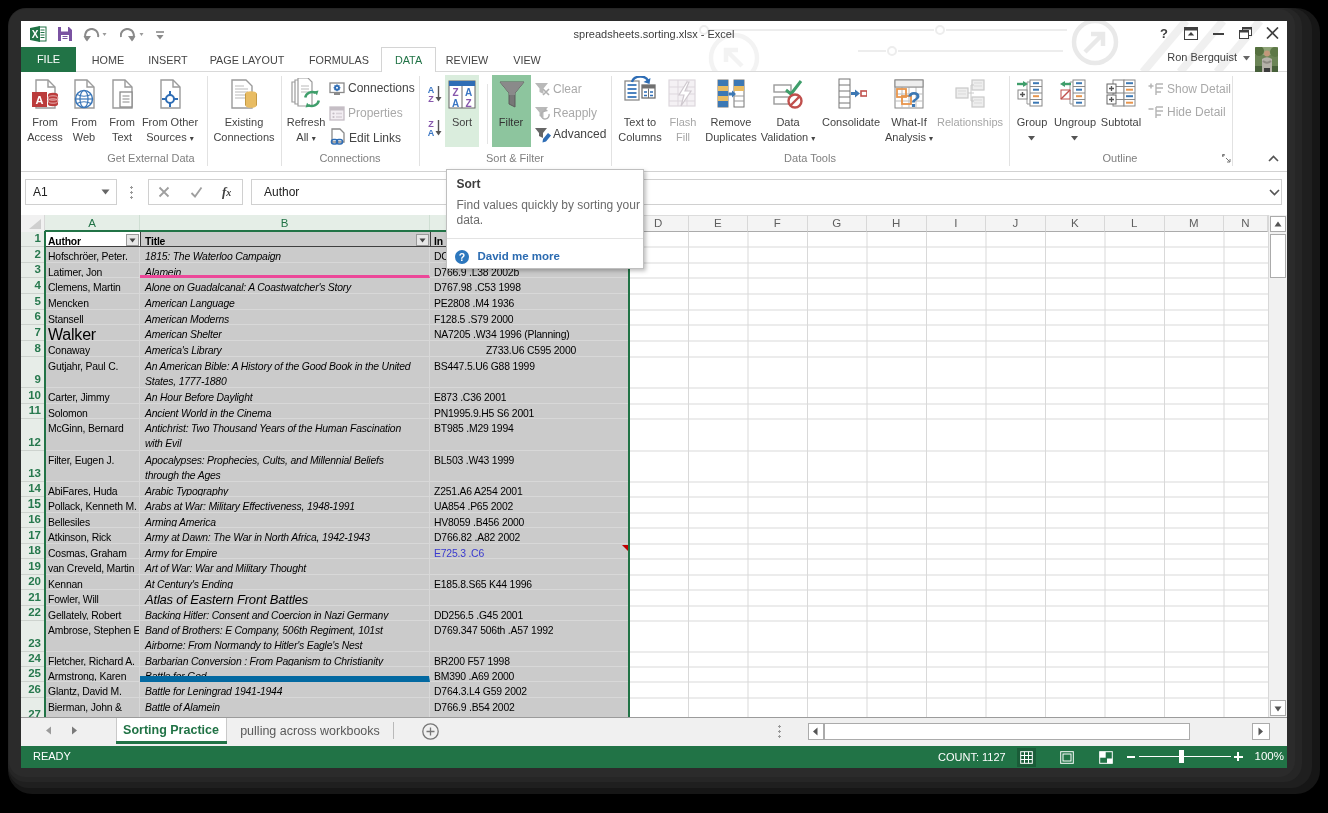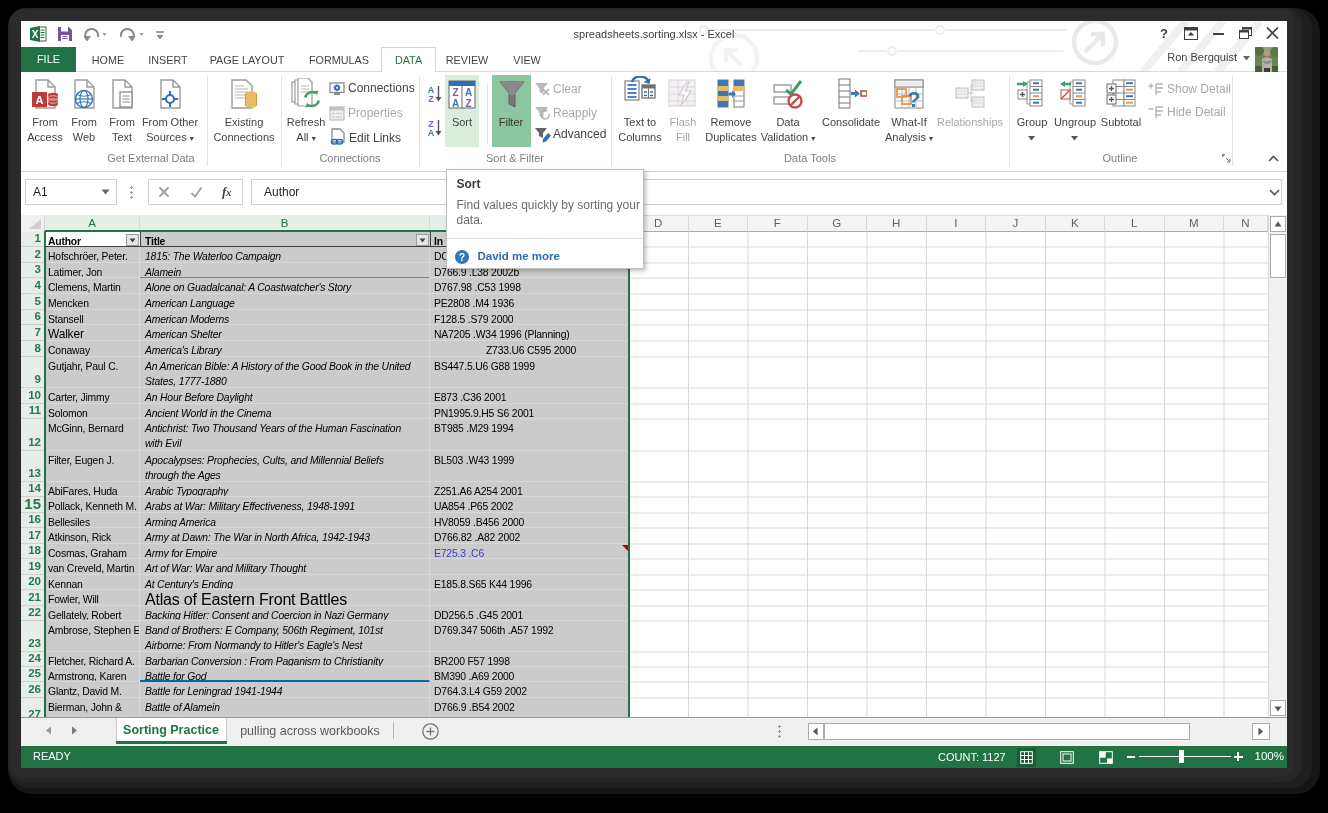--- a/index.html
+++ b/index.html
@@ -557,21 +557,21 @@
   </div>
 <div class="ab" style="left:21px;top:419px;width:24px;height:32px;background:#e7ede8;border-bottom:1px solid #cdd3ce;color:#27794e;font-size:11.5px;font-weight:bold;text-align:right;padding-right:4px;padding-bottom:1px;display:flex;align-items:flex-end;justify-content:flex-end;">
     <span style="line-height:14px;">12</span>
   </div>
 <div class="ab" style="left:21px;top:451px;width:24px;height:31px;background:#e7ede8;border-bottom:1px solid #cdd3ce;color:#27794e;font-size:11.5px;font-weight:bold;text-align:right;padding-right:4px;padding-bottom:1px;display:flex;align-items:flex-end;justify-content:flex-end;">
     <span style="line-height:14px;">13</span>
   </div>
 <div class="ab" style="left:21px;top:482px;width:24px;height:15px;background:#e7ede8;border-bottom:1px solid #cdd3ce;color:#27794e;font-size:11.5px;font-weight:bold;text-align:right;padding-right:4px;padding-bottom:1px;display:flex;align-items:flex-end;justify-content:flex-end;">
     <span style="line-height:14px;">14</span>
   </div>
-<div class="ab" style="left:21px;top:497px;width:24px;height:16px;background:#e7ede8;border-bottom:1px solid #cdd3ce;color:#27794e;font-size:15px;font-weight:bold;text-align:right;padding-right:4px;padding-bottom:1px;display:flex;align-items:flex-end;justify-content:flex-end;">
+<div class="ab" style="left:21px;top:497px;width:24px;height:16px;background:#e7ede8;border-bottom:1px solid #cdd3ce;color:#27794e;font-size:12px;font-weight:bold;text-align:right;padding-right:4px;padding-bottom:1px;display:flex;align-items:flex-end;justify-content:flex-end;">
     <span style="line-height:14px;">15</span>
   </div>
 <div class="ab" style="left:21px;top:513px;width:24px;height:15px;background:#e7ede8;border-bottom:1px solid #cdd3ce;color:#27794e;font-size:11.5px;font-weight:bold;text-align:right;padding-right:4px;padding-bottom:1px;display:flex;align-items:flex-end;justify-content:flex-end;">
     <span style="line-height:14px;">16</span>
   </div>
 <div class="ab" style="left:21px;top:528px;width:24px;height:16px;background:#e7ede8;border-bottom:1px solid #cdd3ce;color:#27794e;font-size:11.5px;font-weight:bold;text-align:right;padding-right:4px;padding-bottom:1px;display:flex;align-items:flex-end;justify-content:flex-end;">
     <span style="line-height:14px;">17</span>
   </div>
 <div class="ab" style="left:21px;top:544px;width:24px;height:15px;background:#e7ede8;border-bottom:1px solid #cdd3ce;color:#27794e;font-size:11.5px;font-weight:bold;text-align:right;padding-right:4px;padding-bottom:1px;display:flex;align-items:flex-end;justify-content:flex-end;">
     <span style="line-height:14px;">18</span>
@@ -666,21 +666,21 @@
   </div>
 <div class="ab" style="left:140px;top:247px;width:290px;height:16px;background:#cbcbcb;border-right:1px solid #d8d8d8;border-bottom:1px solid #d8d8d8;font-size:10.4px;letter-spacing:-0.2px;color:#000;padding-left:5px;overflow:hidden;white-space:nowrap;font-style:italic;">
     <div style="margin-top:1.5px;line-height:15.3px;">1815: The Waterloo Campaign</div>
   </div>
 <div class="ab" style="left:430px;top:247px;width:199px;height:16px;background:#cbcbcb;border-right:1px solid #d8d8d8;border-bottom:1px solid #d8d8d8;font-size:10.4px;letter-spacing:-0.2px;color:#000;padding-left:4px;overflow:hidden;white-space:nowrap;">
     <div style="margin-top:1.5px;line-height:15.3px;">DC236.5 .H6 1999</div>
   </div>
 <div class="ab" style="left:45px;top:263px;width:95px;height:15px;background:#cbcbcb;border-right:1px solid #d8d8d8;border-bottom:1px solid #d8d8d8;font-size:10.4px;letter-spacing:-0.2px;color:#000;padding-left:3px;overflow:hidden;white-space:nowrap;">
     <div style="margin-top:1.5px;line-height:15.3px;">Latimer, Jon</div>
   </div>
-<div class="ab" style="left:140px;top:263px;width:290px;height:15px;background:#cbcbcb;border-right:1px solid #d8d8d8;border-bottom:1px solid #ec4899;font-size:10.4px;letter-spacing:-0.2px;color:#000;padding-left:5px;overflow:hidden;white-space:nowrap;font-style:italic;">
+<div class="ab" style="left:140px;top:263px;width:290px;height:15px;background:#cbcbcb;border-right:1px solid #d8d8d8;border-bottom:3px solid #ec4899;font-size:10.4px;letter-spacing:-0.2px;color:#000;padding-left:5px;overflow:hidden;white-space:nowrap;font-style:italic;">
     <div style="margin-top:1.5px;line-height:15.3px;">Alamein</div>
   </div>
 <div class="ab" style="left:430px;top:263px;width:199px;height:15px;background:#cbcbcb;border-right:1px solid #d8d8d8;border-bottom:1px solid #d8d8d8;font-size:10.4px;letter-spacing:-0.2px;color:#000;padding-left:4px;overflow:hidden;white-space:nowrap;">
     <div style="margin-top:1.5px;line-height:15.3px;">D766.9 .L38 2002b</div>
   </div>
 <div class="ab" style="left:45px;top:278px;width:95px;height:16px;background:#cbcbcb;border-right:1px solid #d8d8d8;border-bottom:1px solid #d8d8d8;font-size:10.4px;letter-spacing:-0.2px;color:#000;padding-left:3px;overflow:hidden;white-space:nowrap;">
     <div style="margin-top:1.5px;line-height:15.3px;">Clemens, Martin</div>
   </div>
 <div class="ab" style="left:140px;top:278px;width:290px;height:16px;background:#cbcbcb;border-right:1px solid #d8d8d8;border-bottom:1px solid #d8d8d8;font-size:10.4px;letter-spacing:-0.2px;color:#000;padding-left:5px;overflow:hidden;white-space:nowrap;font-style:italic;">
     <div style="margin-top:1.5px;line-height:15.3px;">Alone on Guadalcanal: A Coastwatcher's Story</div>
@@ -699,21 +699,21 @@
   </div>
 <div class="ab" style="left:45px;top:310px;width:95px;height:15px;background:#cbcbcb;border-right:1px solid #d8d8d8;border-bottom:1px solid #d8d8d8;font-size:10.4px;letter-spacing:-0.2px;color:#000;padding-left:3px;overflow:hidden;white-space:nowrap;">
     <div style="margin-top:1.5px;line-height:15.3px;">Stansell</div>
   </div>
 <div class="ab" style="left:140px;top:310px;width:290px;height:15px;background:#cbcbcb;border-right:1px solid #d8d8d8;border-bottom:1px solid #d8d8d8;font-size:10.4px;letter-spacing:-0.2px;color:#000;padding-left:5px;overflow:hidden;white-space:nowrap;font-style:italic;">
     <div style="margin-top:1.5px;line-height:15.3px;">American Moderns</div>
   </div>
 <div class="ab" style="left:430px;top:310px;width:199px;height:15px;background:#cbcbcb;border-right:1px solid #d8d8d8;border-bottom:1px solid #d8d8d8;font-size:10.4px;letter-spacing:-0.2px;color:#000;padding-left:4px;overflow:hidden;white-space:nowrap;">
     <div style="margin-top:1.5px;line-height:15.3px;">F128.5 .S79 2000</div>
   </div>
-<div class="ab" style="left:45px;top:325px;width:95px;height:16px;background:#cbcbcb;border-right:1px solid #d8d8d8;border-bottom:1px solid #d8d8d8;font-size:12px;letter-spacing:-0.2px;color:#000;padding-left:3px;overflow:hidden;white-space:nowrap;">
+<div class="ab" style="left:45px;top:325px;width:95px;height:16px;background:#cbcbcb;border-right:1px solid #d8d8d8;border-bottom:1px solid #d8d8d8;font-size:16px;letter-spacing:-0.2px;color:#000;padding-left:3px;overflow:hidden;white-space:nowrap;">
     <div style="margin-top:1.5px;line-height:15.3px;">Walker</div>
   </div>
 <div class="ab" style="left:140px;top:325px;width:290px;height:16px;background:#cbcbcb;border-right:1px solid #d8d8d8;border-bottom:1px solid #d8d8d8;font-size:10.4px;letter-spacing:-0.2px;color:#000;padding-left:5px;overflow:hidden;white-space:nowrap;font-style:italic;">
     <div style="margin-top:1.5px;line-height:15.3px;">American Shelter</div>
   </div>
 <div class="ab" style="left:430px;top:325px;width:199px;height:16px;background:#cbcbcb;border-right:1px solid #d8d8d8;border-bottom:1px solid #d8d8d8;font-size:10.4px;letter-spacing:-0.2px;color:#000;padding-left:4px;overflow:hidden;white-space:nowrap;">
     <div style="margin-top:1.5px;line-height:15.3px;">NA7205 .W34 1996 (Planning)</div>
   </div>
 <div class="ab" style="left:45px;top:341px;width:95px;height:16px;background:#cbcbcb;border-right:1px solid #d8d8d8;border-bottom:1px solid #d8d8d8;font-size:10.4px;letter-spacing:-0.2px;color:#000;padding-left:3px;overflow:hidden;white-space:nowrap;">
     <div style="margin-top:1.5px;line-height:15.3px;">Conaway</div>
@@ -828,21 +828,21 @@
   </div>
 <div class="ab" style="left:140px;top:575px;width:290px;height:15px;background:#cbcbcb;border-right:1px solid #d8d8d8;border-bottom:1px solid #d8d8d8;font-size:10.4px;letter-spacing:-0.2px;color:#000;padding-left:5px;overflow:hidden;white-space:nowrap;font-style:italic;">
     <div style="margin-top:1.5px;line-height:15.3px;">At Century's Ending</div>
   </div>
 <div class="ab" style="left:430px;top:575px;width:199px;height:15px;background:#cbcbcb;border-right:1px solid #d8d8d8;border-bottom:1px solid #d8d8d8;font-size:10.4px;letter-spacing:-0.2px;color:#000;padding-left:4px;overflow:hidden;white-space:nowrap;">
     <div style="margin-top:1.5px;line-height:15.3px;">E185.8.S65 K44 1996</div>
   </div>
 <div class="ab" style="left:45px;top:590px;width:95px;height:16px;background:#cbcbcb;border-right:1px solid #d8d8d8;border-bottom:1px solid #d8d8d8;font-size:10.4px;letter-spacing:-0.2px;color:#000;padding-left:3px;overflow:hidden;white-space:nowrap;">
     <div style="margin-top:1.5px;line-height:15.3px;">Fowler, Will</div>
   </div>
-<div class="ab" style="left:140px;top:590px;width:290px;height:16px;background:#cbcbcb;border-right:1px solid #d8d8d8;border-bottom:1px solid #d8d8d8;font-size:16px;letter-spacing:-0.2px;color:#000;padding-left:5px;overflow:hidden;white-space:nowrap;">
+<div class="ab" style="left:140px;top:590px;width:290px;height:16px;background:#cbcbcb;border-right:1px solid #d8d8d8;border-bottom:1px solid #d8d8d8;font-size:13px;letter-spacing:-0.2px;color:#000;padding-left:5px;overflow:hidden;white-space:nowrap;font-style:italic;">
     <div style="margin-top:1.5px;line-height:15.3px;">Atlas of Eastern Front Battles</div>
   </div>
 <div class="ab" style="left:430px;top:590px;width:199px;height:16px;background:#cbcbcb;border-right:1px solid #d8d8d8;border-bottom:1px solid #d8d8d8;font-size:10.4px;letter-spacing:-0.2px;color:#000;padding-left:4px;overflow:hidden;white-space:nowrap;">
     <div style="margin-top:1.5px;line-height:15.3px;"></div>
   </div>
 <div class="ab" style="left:45px;top:606px;width:95px;height:15px;background:#cbcbcb;border-right:1px solid #d8d8d8;border-bottom:1px solid #d8d8d8;font-size:10.4px;letter-spacing:-0.2px;color:#000;padding-left:3px;overflow:hidden;white-space:nowrap;">
     <div style="margin-top:1.5px;line-height:15.3px;">Gellately, Robert</div>
   </div>
 <div class="ab" style="left:140px;top:606px;width:290px;height:15px;background:#cbcbcb;border-right:1px solid #d8d8d8;border-bottom:1px solid #d8d8d8;font-size:10.4px;letter-spacing:-0.2px;color:#000;padding-left:5px;overflow:hidden;white-space:nowrap;font-style:italic;">
     <div style="margin-top:1.5px;line-height:15.3px;">Backing Hitler: Consent and Coercion in Nazi Germany</div>
@@ -864,21 +864,21 @@
   </div>
 <div class="ab" style="left:140px;top:652px;width:290px;height:15px;background:#cbcbcb;border-right:1px solid #d8d8d8;border-bottom:1px solid #d8d8d8;font-size:10.4px;letter-spacing:-0.2px;color:#000;padding-left:5px;overflow:hidden;white-space:nowrap;font-style:italic;">
     <div style="margin-top:1.5px;line-height:15.3px;">Barbarian Conversion : From Paganism to Christianity</div>
   </div>
 <div class="ab" style="left:430px;top:652px;width:199px;height:15px;background:#cbcbcb;border-right:1px solid #d8d8d8;border-bottom:1px solid #d8d8d8;font-size:10.4px;letter-spacing:-0.2px;color:#000;padding-left:4px;overflow:hidden;white-space:nowrap;">
     <div style="margin-top:1.5px;line-height:15.3px;">BR200 F57 1998</div>
   </div>
 <div class="ab" style="left:45px;top:667px;width:95px;height:15px;background:#cbcbcb;border-right:1px solid #d8d8d8;border-bottom:1px solid #d8d8d8;font-size:10.4px;letter-spacing:-0.2px;color:#000;padding-left:3px;overflow:hidden;white-space:nowrap;">
     <div style="margin-top:1.5px;line-height:15.3px;">Armstrong, Karen</div>
   </div>
-<div class="ab" style="left:140px;top:667px;width:290px;height:15px;background:#cbcbcb;border-right:1px solid #d8d8d8;border-bottom:2px solid #0369a1;font-size:10.4px;letter-spacing:-0.2px;color:#000;padding-left:5px;overflow:hidden;white-space:nowrap;font-style:italic;">
+<div class="ab" style="left:140px;top:667px;width:290px;height:15px;background:#cbcbcb;border-right:1px solid #d8d8d8;border-bottom:6px solid #0369a1;font-size:10.4px;letter-spacing:-0.2px;color:#000;padding-left:5px;overflow:hidden;white-space:nowrap;font-style:italic;">
     <div style="margin-top:1.5px;line-height:15.3px;">Battle for God</div>
   </div>
 <div class="ab" style="left:430px;top:667px;width:199px;height:15px;background:#cbcbcb;border-right:1px solid #d8d8d8;border-bottom:1px solid #d8d8d8;font-size:10.4px;letter-spacing:-0.2px;color:#000;padding-left:4px;overflow:hidden;white-space:nowrap;">
     <div style="margin-top:1.5px;line-height:15.3px;">BM390 .A69 2000</div>
   </div>
 <div class="ab" style="left:45px;top:682px;width:95px;height:16px;background:#cbcbcb;border-right:1px solid #d8d8d8;border-bottom:1px solid #d8d8d8;font-size:10.4px;letter-spacing:-0.2px;color:#000;padding-left:3px;overflow:hidden;white-space:nowrap;">
     <div style="margin-top:1.5px;line-height:15.3px;">Glantz, David M.</div>
   </div>
 <div class="ab" style="left:140px;top:682px;width:290px;height:16px;background:#cbcbcb;border-right:1px solid #d8d8d8;border-bottom:1px solid #d8d8d8;font-size:10.4px;letter-spacing:-0.2px;color:#000;padding-left:5px;overflow:hidden;white-space:nowrap;font-style:italic;">
     <div style="margin-top:1.5px;line-height:15.3px;">Battle for Leningrad 1941-1944</div>

